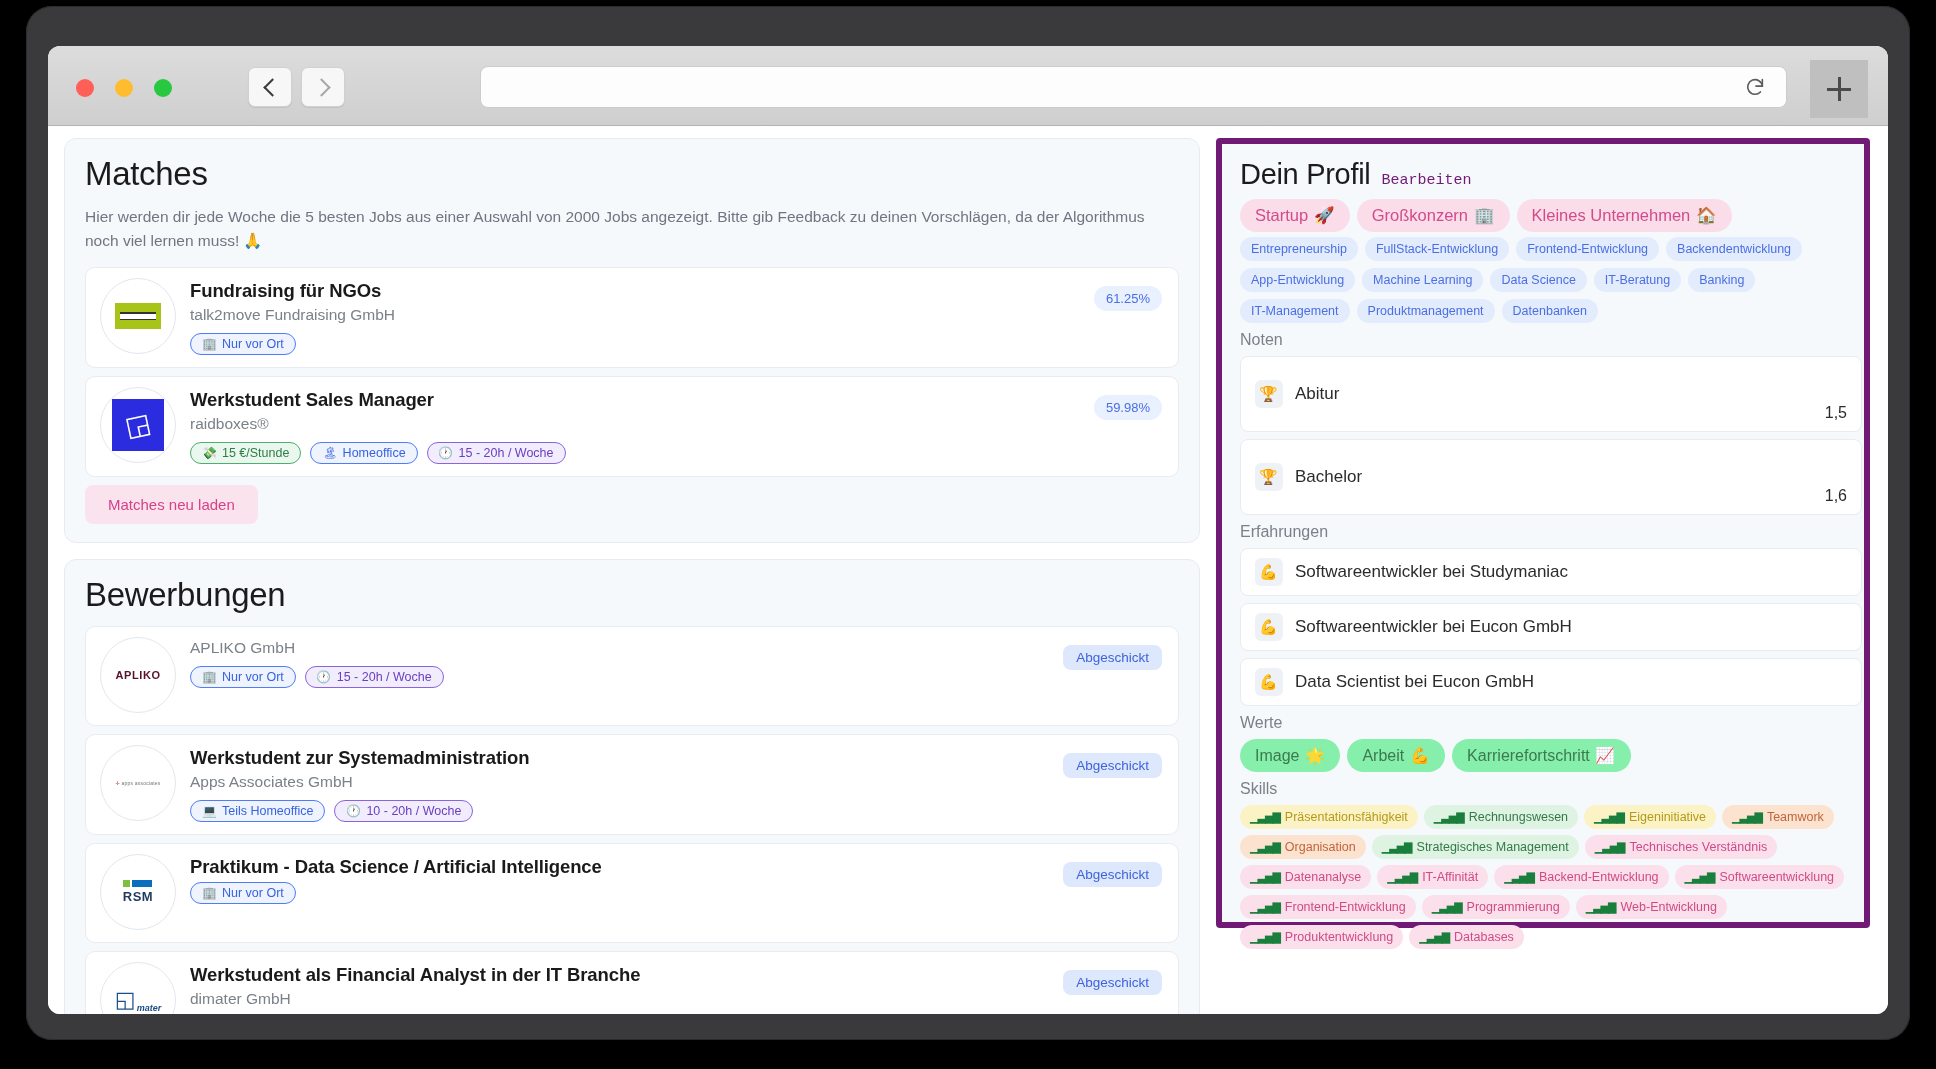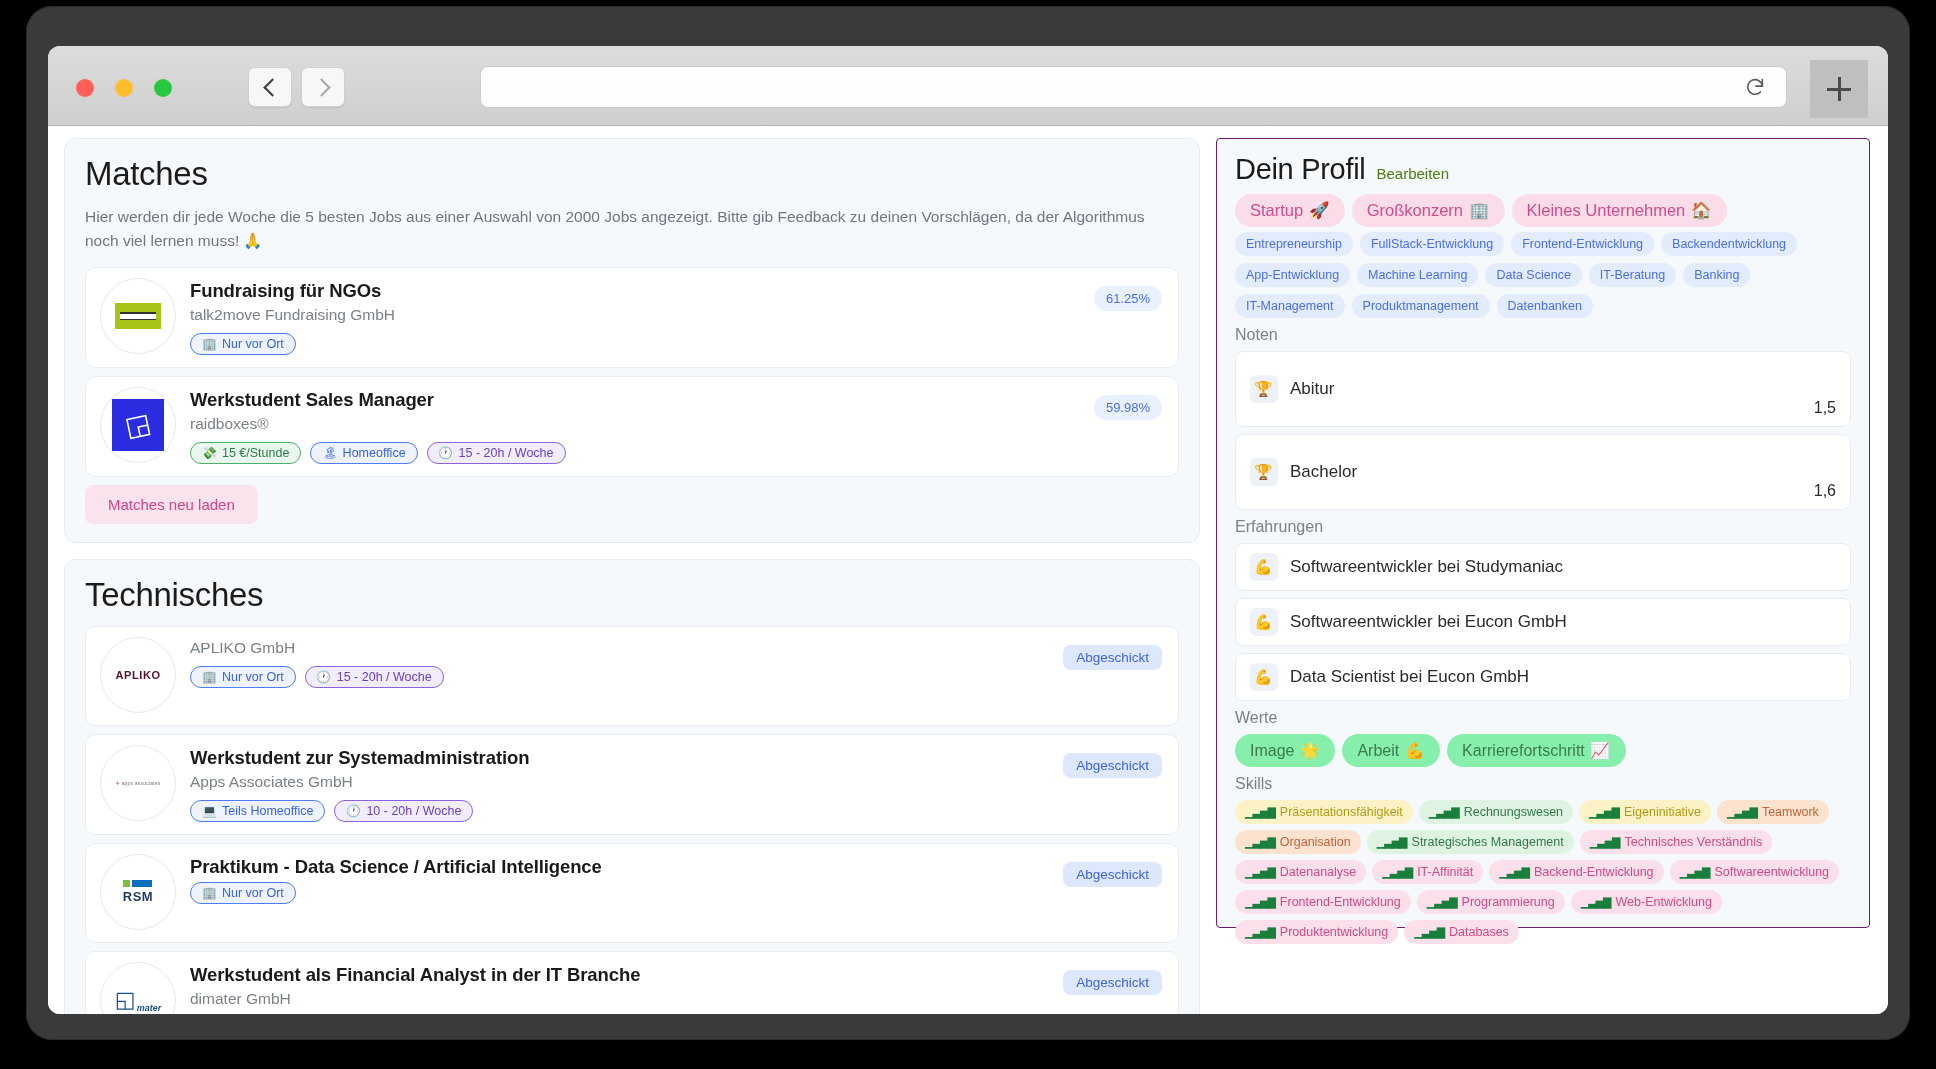--- a/index.html
+++ b/index.html
@@ -186,28 +186,28 @@
     font-family: inherit;
   }
 
   
   #right-col {
     width: 672px;
     padding: 12px 18px 0 0;
   }
   #profile-panel {
     background: #f6f9fc;
-    border: 1px solid #701a75;
+    border: 6px solid #701a75;
     border-radius: 4px;
-    padding: 14px 18px 18px 18px;
+    padding: 14px 2px 18px 18px;
     height: 790px;
   }
   .profile-head { display: flex; align-items: baseline; gap: 11px; margin-bottom: 8px; }
   .profile-title { font-size: 29px; color: #1b1b1b; font-weight: 400; letter-spacing: -.3px; }
-  #edit-profile-link { font-size: 15px; color: #4d7c0f; cursor: pointer; }
+  #edit-profile-link { font-size: 15px; color: #701a75; cursor: pointer; font-family: Liberation Mono, monospace; }
   .section-label { font-size: 16px; color: #7b8189; margin: 8px 0 7px 0; }
 
   .tag-row { display: flex; flex-wrap: wrap; gap: 7px; margin-bottom: 5px; }
   .tag {
     display: inline-flex; align-items: center; gap: 6px;
     border-radius: 999px;
     white-space: nowrap;
   }
   .tag.pink-lg { background: #fbdde9; color: #d14b8c; font-size: 16.5px; padding: 7px 15px; }
   .tag.blue-sm { background: #e3ecfd; color: #4a6fe3; font-size: 12.5px; padding: 5px 11px; }
@@ -347,21 +347,21 @@
             </div>
             <span class="badge-pct">59.98%</span>
           </div>
 
           <div class="reload-row">
             <button id="reload-matches-btn">Matches neu laden</button>
           </div>
         </div>
 
         <div class="panel">
-          <div class="panel-title">Technisches</div>
+          <div class="panel-title">Bewerbungen</div>
 
           <div class="job-card">
             <div class="logo-wrap">
               <span class="lg-apliko">APLIKO</span>
             </div>
             <div class="job-body">
               <div class="job-company">APLIKO GmbH</div>
               <div class="chips">
                 <span class="chip blue">
                   <span class="emo">🏢</span>

